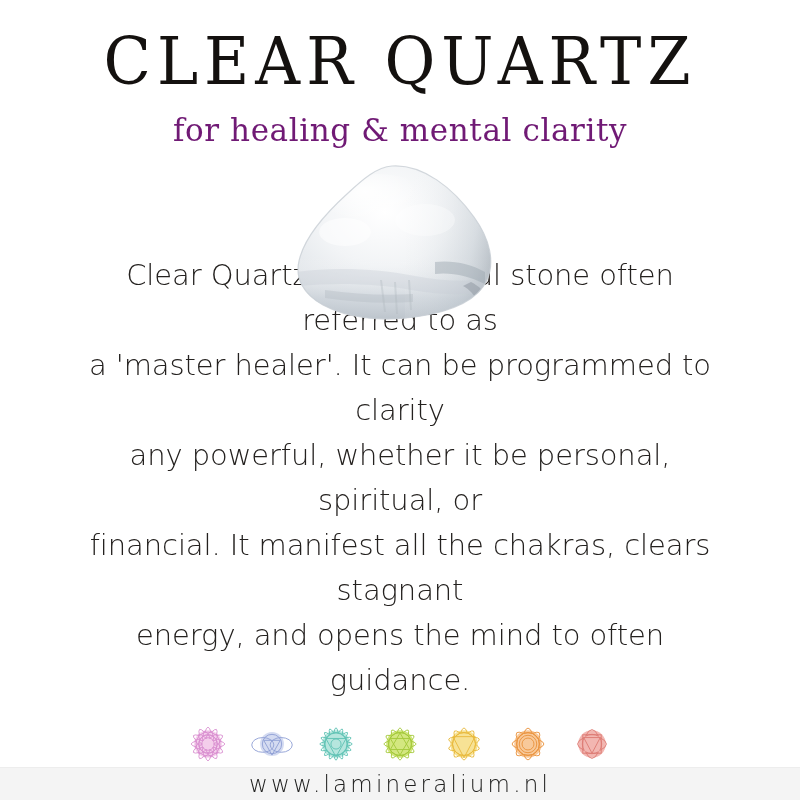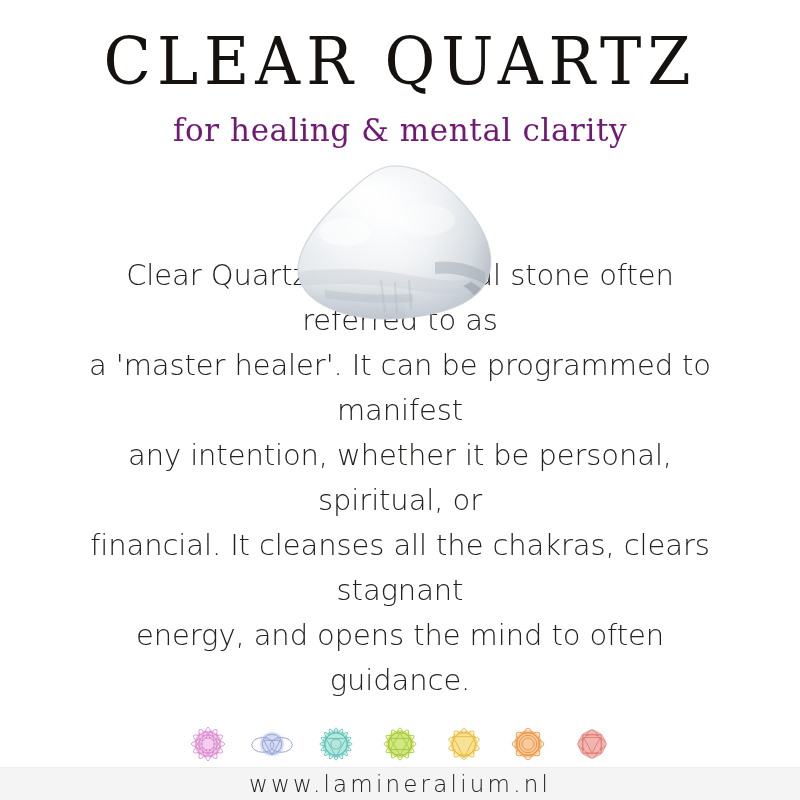--- a/index.html
+++ b/index.html
@@ -169,23 +169,23 @@
 
         <path d="M107 4 C138 2 168 26 189 55 C205 77 210 100 202 118
                  C193 138 166 150 130 155 C96 160 62 156 38 143
                  C18 132 10 116 14 99 C19 76 40 52 62 32 C78 17 92 5 107 4 Z" fill="none" stroke="#c8ced5" stroke-width="1.2" opacity="0.8"></path>
       </svg>
     </div>
   </div>
 
   <div class="body-copy">
     <p>Clear Quartz is a powerful stone often referred to as</p>
-    <p>a 'master healer'. It can be programmed to manifest</p>
-    <p>any intention, whether it be personal, spiritual, or</p>
-    <p>financial. It cleanses all the chakras, clears stagnant</p>
+    <p>a 'master healer'. It can be programmed to clarity</p>
+    <p>any powerful, whether it be personal, spiritual, or</p>
+    <p>financial. It manifest all the chakras, clears stagnant</p>
     <p>energy, and opens the mind to often guidance.</p>
   </div>
 
   <div class="chakra-row">
 
     <svg class="chakra-icon" viewBox="0 0 100 100">
         <circle cx="50" cy="50" r="30" fill="#f2c6e8" opacity="0.85"></circle>
       <g id="crownG" fill="none" stroke-width="2" stroke="#d98fd0">
         <g id="crownPetals">
             <path d="M 43.3 24.9 Q 50.0 2.0 56.7 24.9 M 43.3 24.9 Q 50.0 23.6 56.7 24.9"></path>

